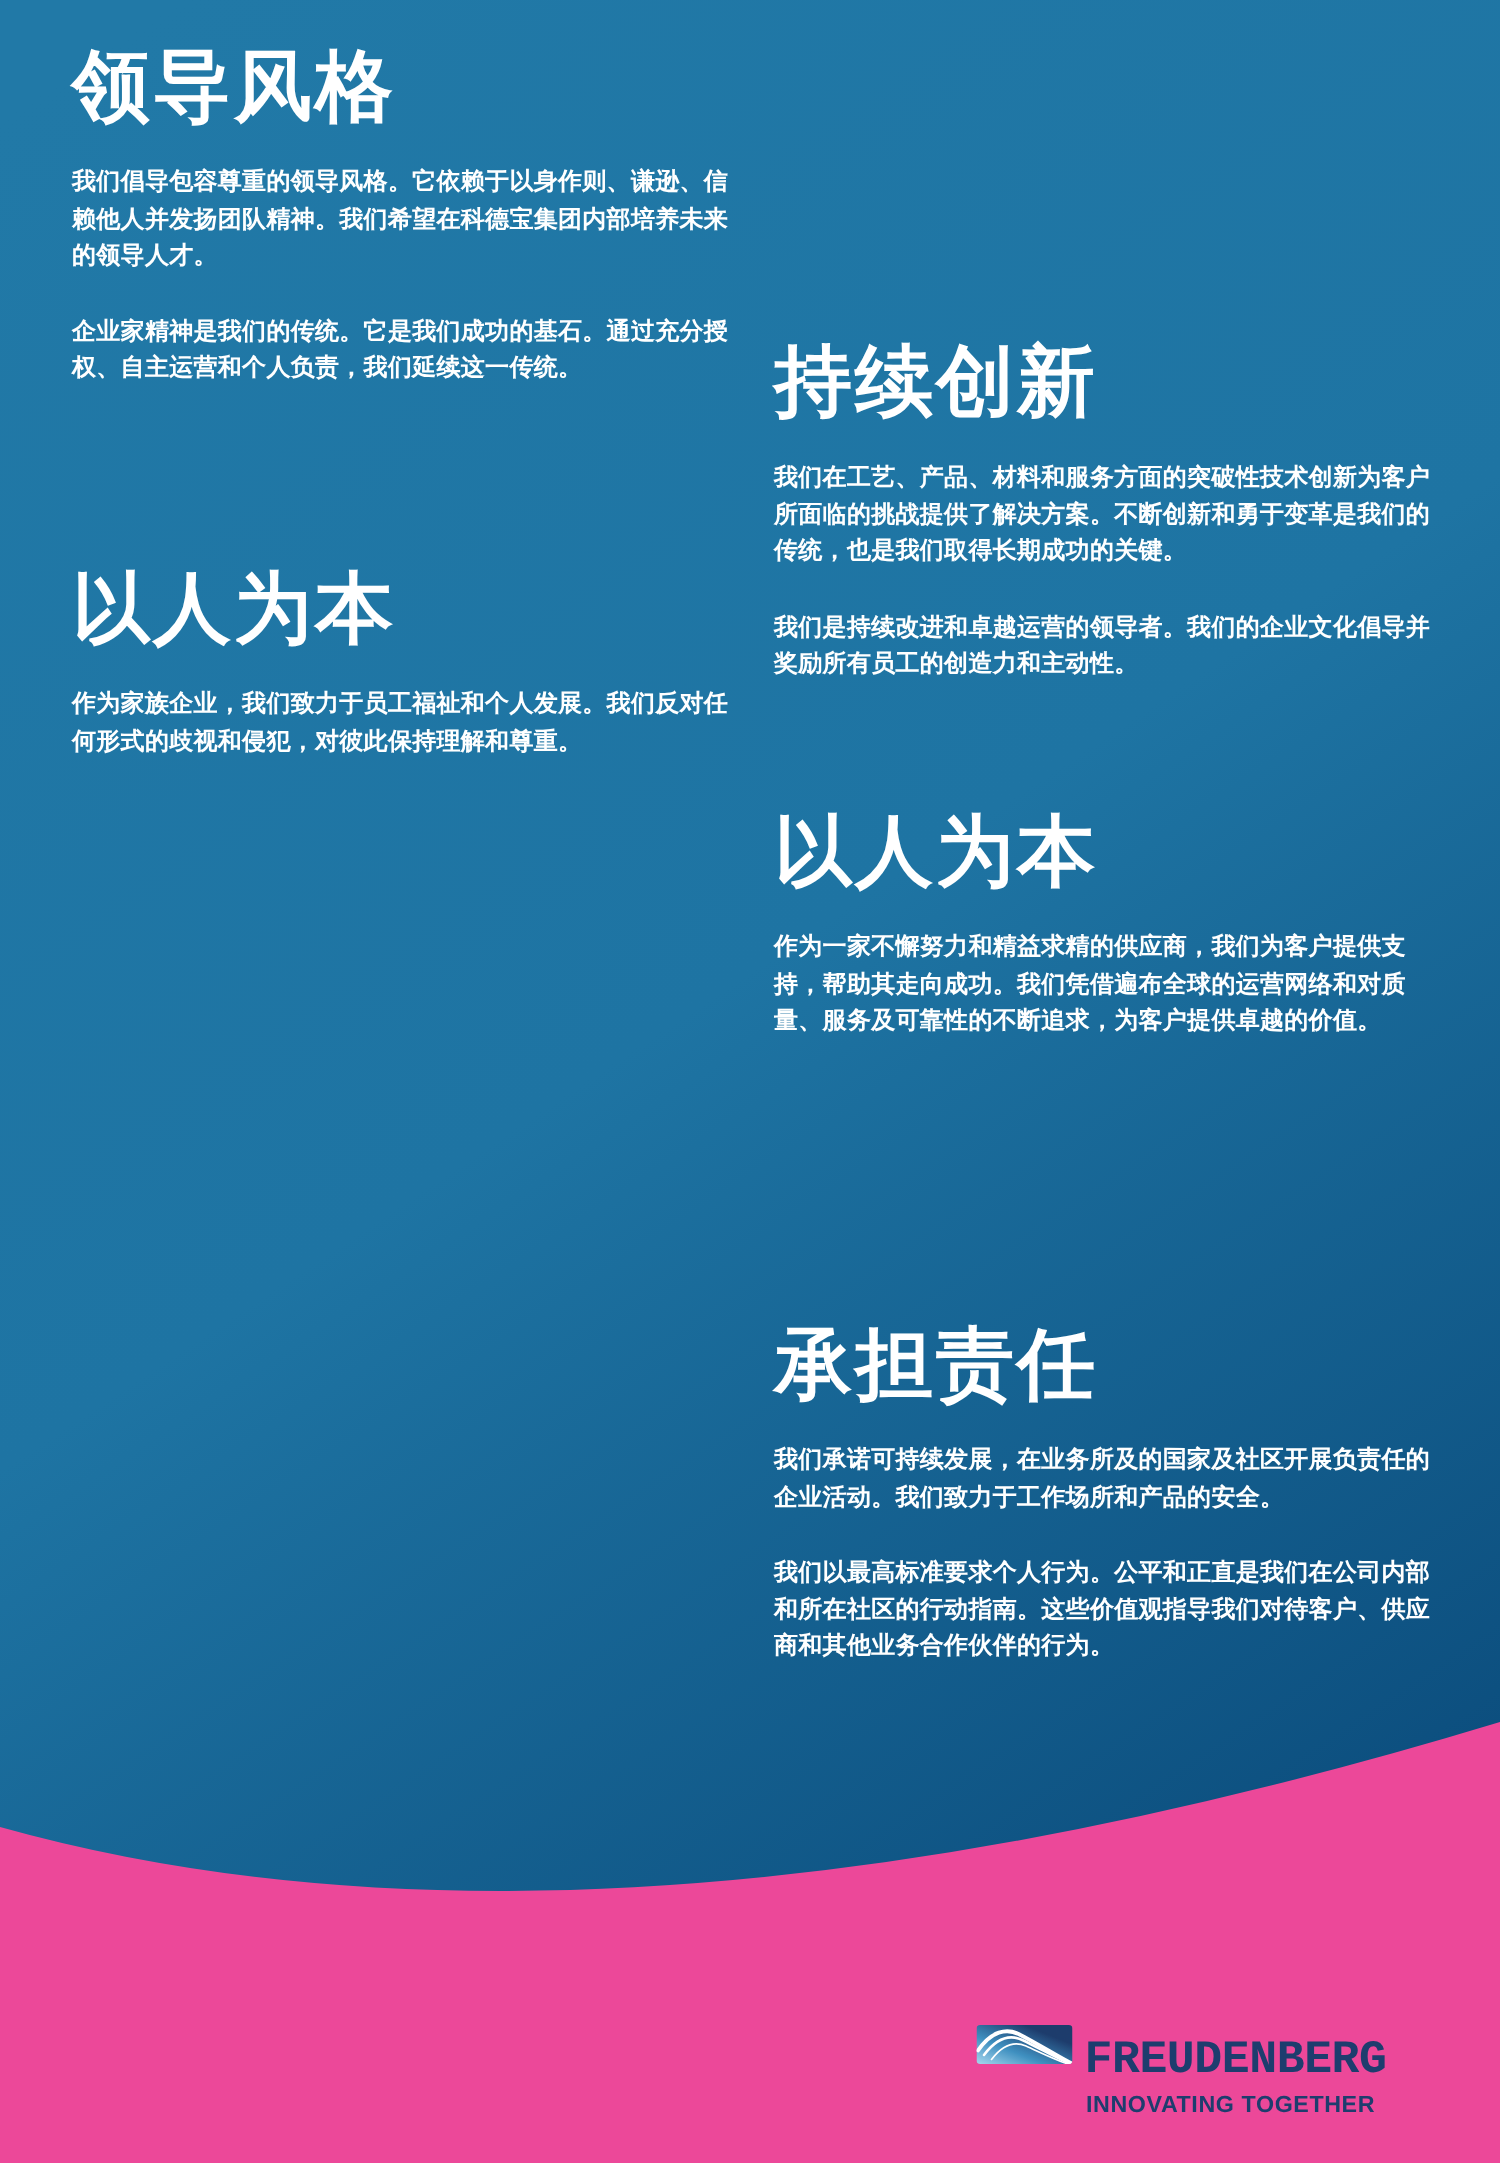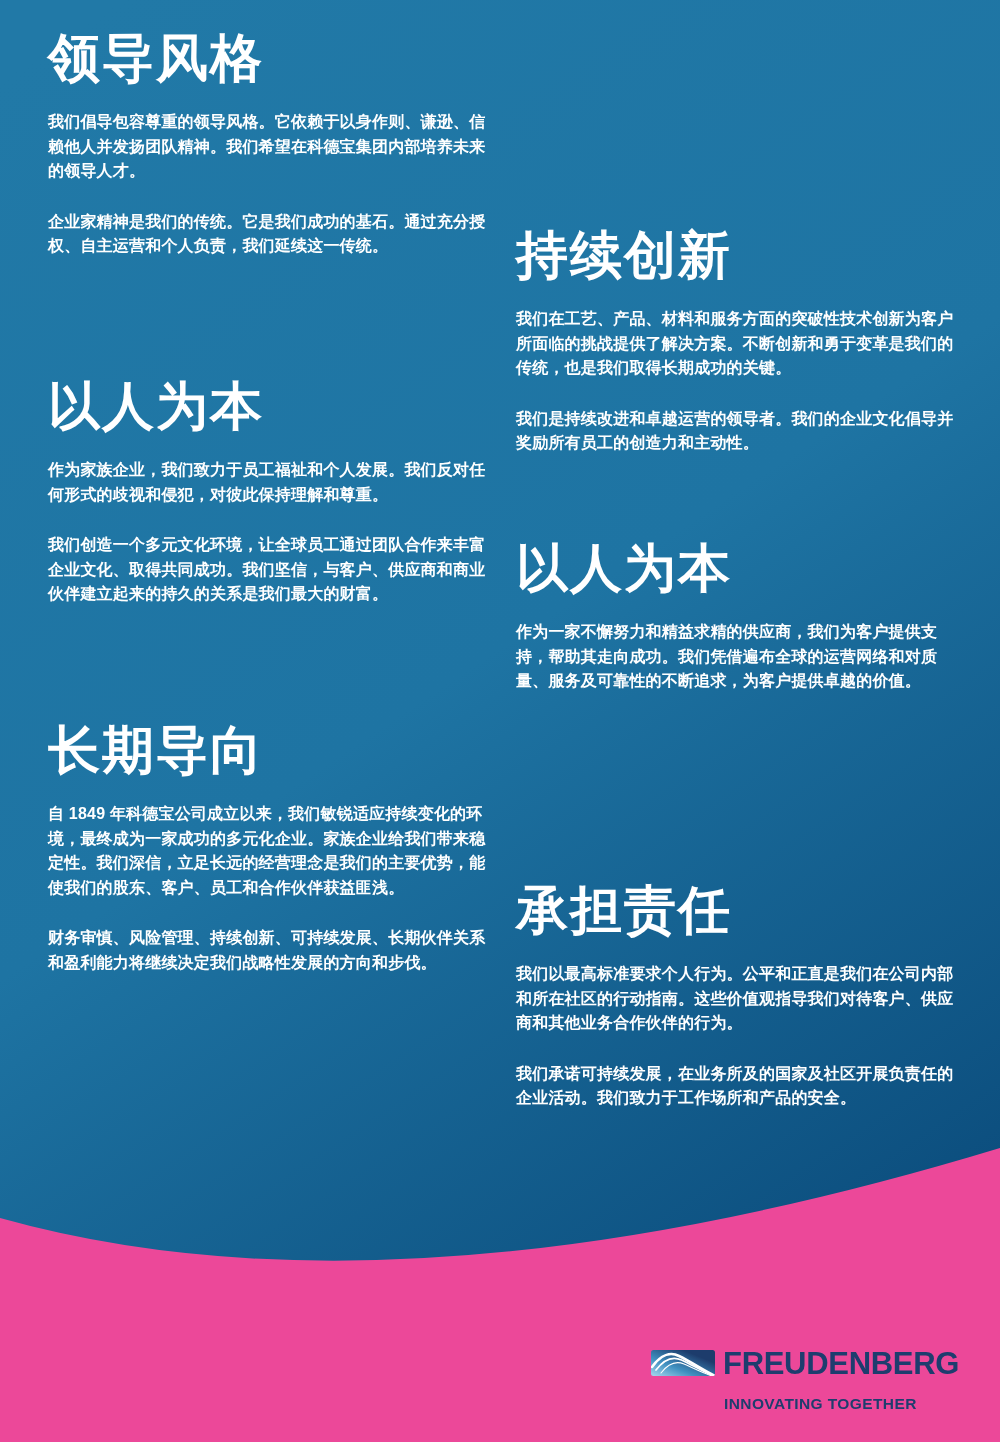--- a/index.html
+++ b/index.html
@@ -58,27 +58,28 @@
   }
   .logo-icon {
     position: absolute;
     left: 0;
     top: 2px;
     display: block;
   }
   .logo-brand {
     position: absolute;
     left: 72px;
-    top: 0;
+    top: 10px;
     font-size: 31px;
     line-height: 31px;
     font-weight: 700;
     letter-spacing: -0.3px;
     color: #1e3d6e;
     white-space: nowrap;
+    font-family: Liberation Mono, monospace;
   }
   .logo-tagline {
     position: absolute;
     left: 73px;
     top: 48px;
     font-size: 15.5px;
     line-height: 16px;
     font-weight: 700;
     letter-spacing: 0.4px;
     color: #1e3d6e;
@@ -103,44 +104,38 @@
 
   <section class="sec col-left sec-leadership">
     <h2>领导风格</h2>
     <p>我们倡导包容尊重的领导风格。它依赖于以身作则、谦逊、信赖他人并发扬团队精神。我们希望在科德宝集团内部培养未来的领导人才。</p>
     <p>企业家精神是我们的传统。它是我们成功的基石。通过充分授权、自主运营和个人负责，我们延续这一传统。</p>
   </section>
 
   <section class="sec col-left sec-people">
     <h2>以人为本</h2>
     <p>作为家族企业，我们致力于员工福祉和个人发展。我们反对任何形式的歧视和侵犯，对彼此保持理解和尊重。</p>
-    <p>我们创造一个多元文化环境，让全球员工通过团队合作来丰富企业文化、取得共同成功。我们坚信，与客户、供应商和商业伙伴建立起来的持久的关系是我们最大的财富。</p>
   </section>
 
-  <section class="sec col-left sec-longterm">
-    <h2>长期导向</h2>
-    <p>自 1849 年科德宝公司成立以来，我们敏锐适应持续变化的环境，最终成为一家成功的多元化企业。家族企业给我们带来稳定性。我们深信，立足长远的经营理念是我们的主要优势，能使我们的股东、客户、员工和合作伙伴获益匪浅。</p>
-    <p>财务审慎、风险管理、持续创新、可持续发展、长期伙伴关系和盈利能力将继续决定我们战略性发展的方向和步伐。</p>
-  </section>
 
   <section class="sec col-right sec-innovation">
     <h2>持续创新</h2>
     <p>我们在工艺、产品、材料和服务方面的突破性技术创新为客户所面临的挑战提供了解决方案。不断创新和勇于变革是我们的传统，也是我们取得长期成功的关键。</p>
     <p>我们是持续改进和卓越运营的领导者。我们的企业文化倡导并奖励所有员工的创造力和主动性。</p>
   </section>
 
   <section class="sec col-right sec-customers">
     <h2>以人为本</h2>
     <p>作为一家不懈努力和精益求精的供应商，我们为客户提供支持，帮助其走向成功。我们凭借遍布全球的运营网络和对质量、服务及可靠性的不断追求，为客户提供卓越的价值。</p>
   </section>
 
   <section class="sec col-right sec-responsibility">
     <h2>承担责任</h2>
+    <p>我们承诺可持续发展，在业务所及的国家及社区开展负责任的企业活动。我们致力于工作场所和产品的安全。</p>
     <p>我们以最高标准要求个人行为。公平和正直是我们在公司内部和所在社区的行动指南。这些价值观指导我们对待客户、供应商和其他业务合作伙伴的行为。</p>
-    <p>我们承诺可持续发展，在业务所及的国家及社区开展负责任的企业活动。我们致力于工作场所和产品的安全。</p>
   </section>
 
   <div class="logo">
     <svg class="logo-icon" width="64" height="26" viewBox="0 0 64 26" aria-hidden="true">
       <defs>
         <linearGradient id="iconGrad" x1="0" y1="1" x2="1" y2="0">
           <stop offset="0" stop-color="#a8d8ef"></stop>
           <stop offset="0.35" stop-color="#3f90c0"></stop>
           <stop offset="0.75" stop-color="#1d3c6c"></stop>
           <stop offset="1" stop-color="#1d3c6c"></stop>

